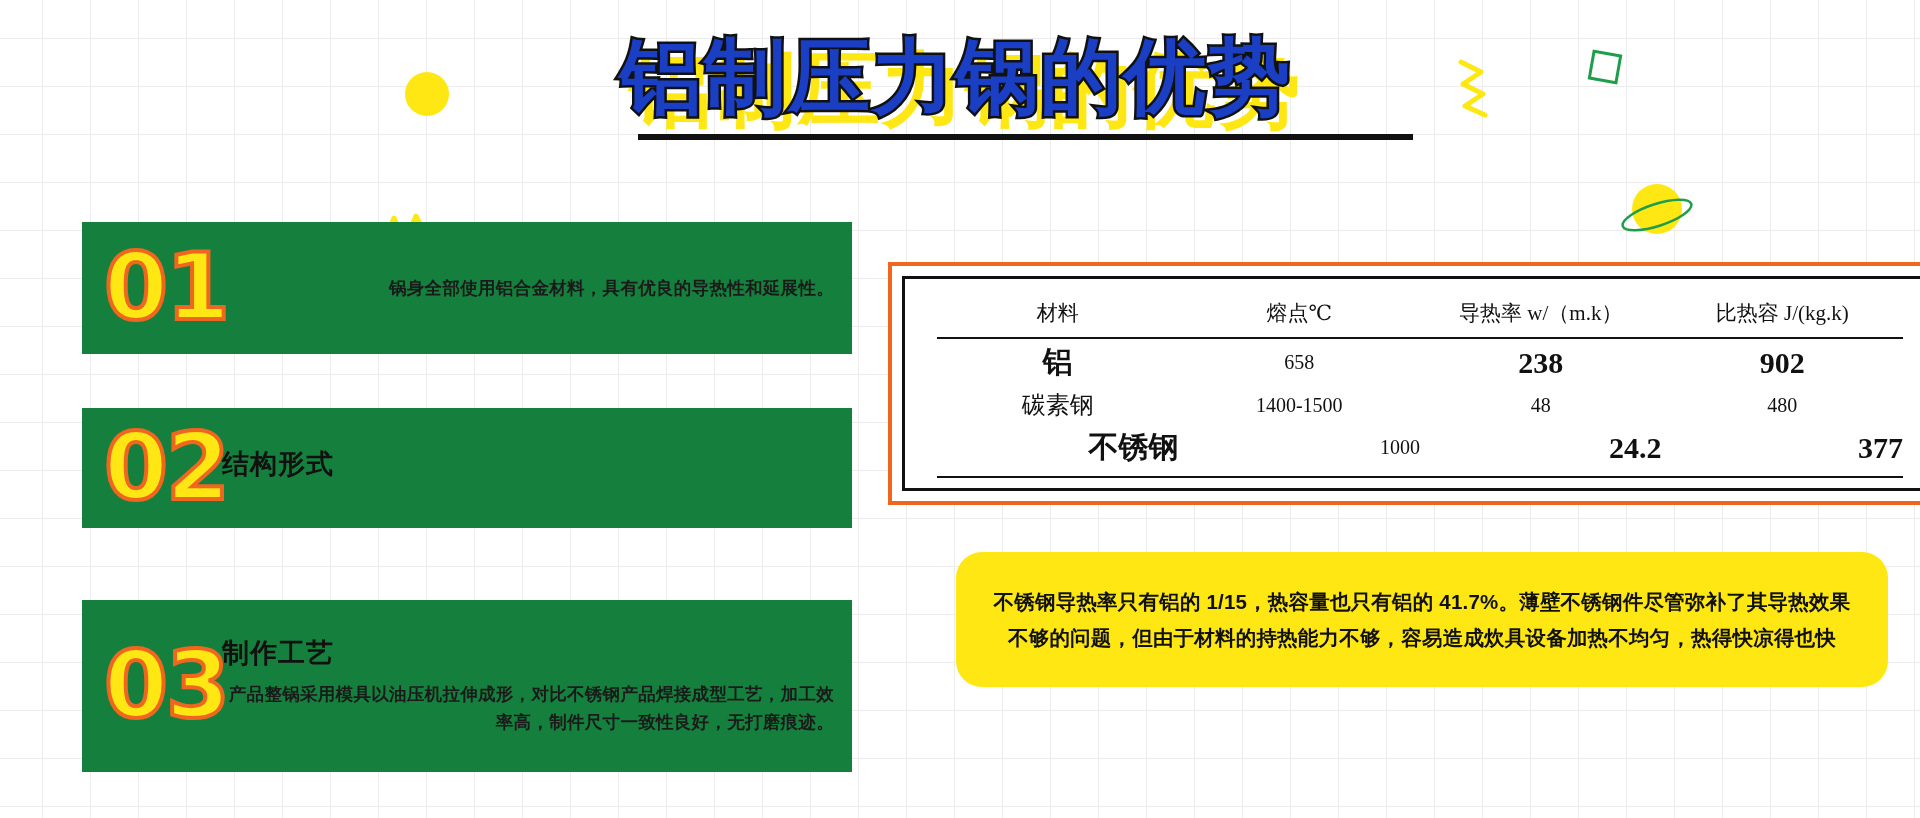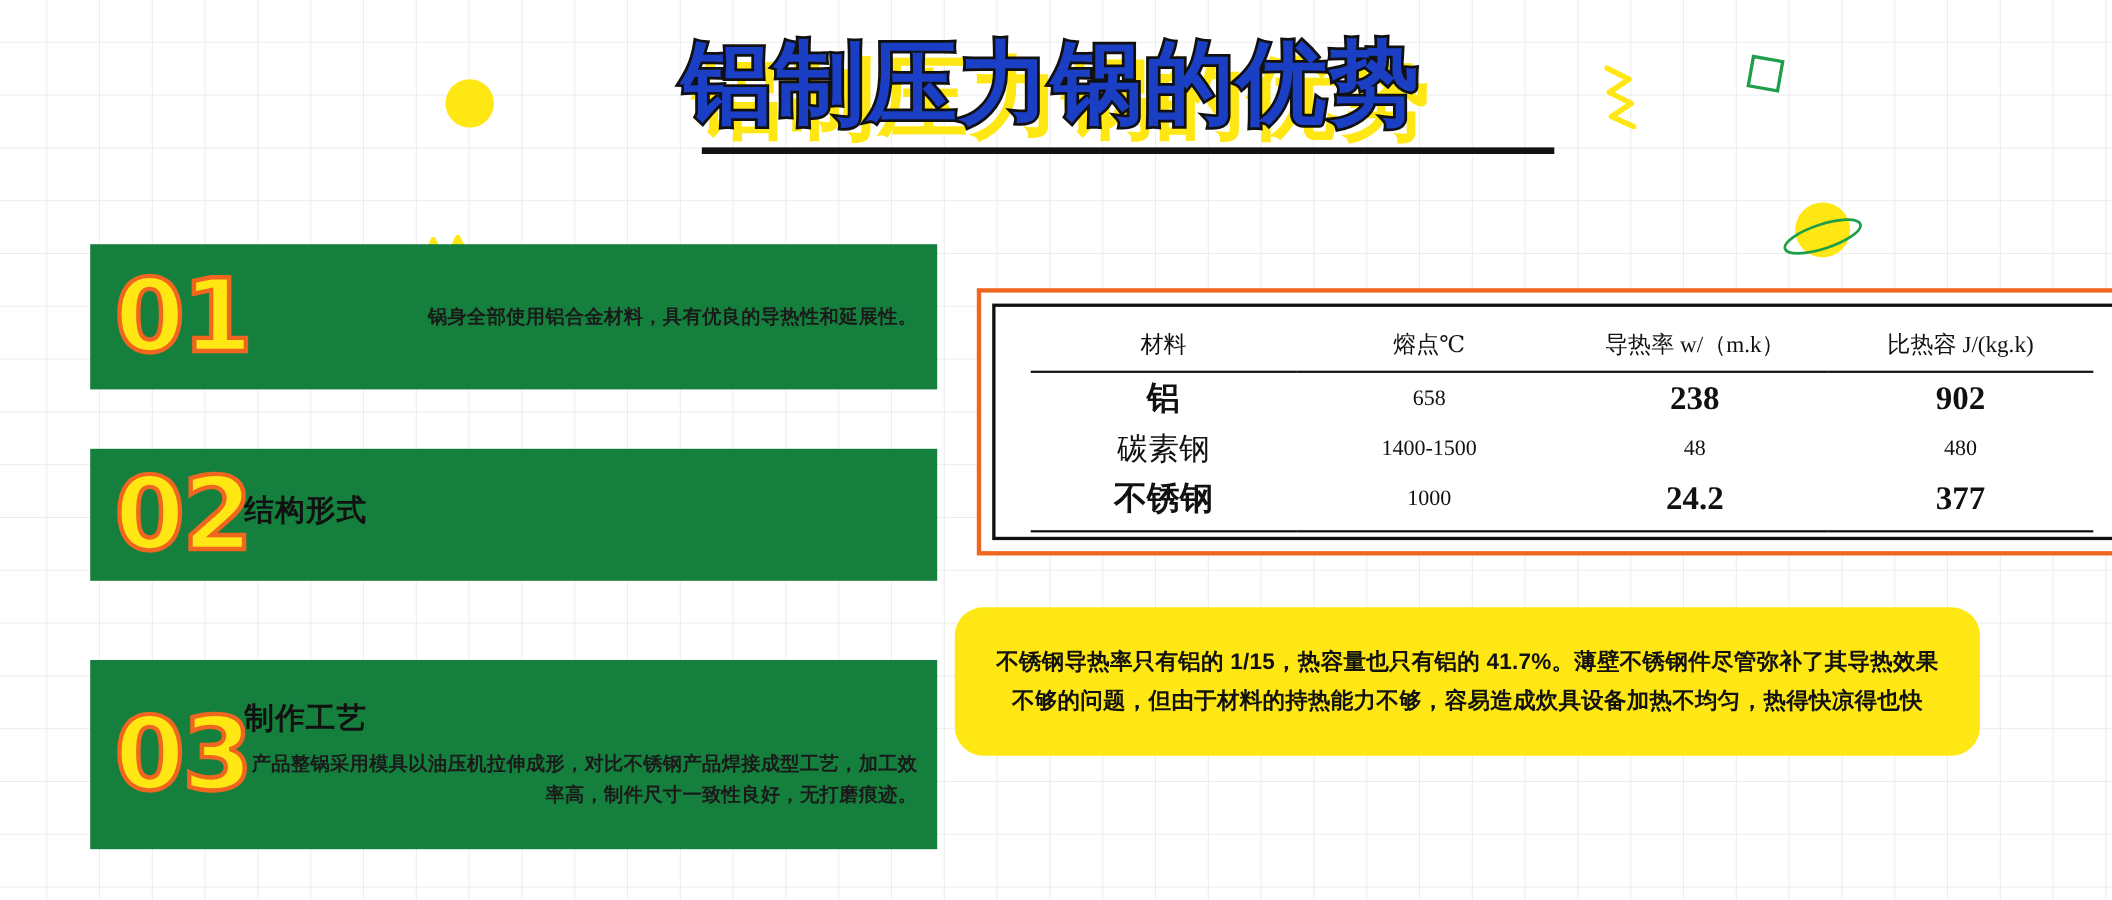--- a/index.html
+++ b/index.html
@@ -174,28 +174,28 @@
   }
   table.spec td {
     text-align: center;
     color: #111111;
     padding: 3px 0;
     font-family: "Liberation Serif", "DejaVu Serif", serif;
   }
   table.spec tr.row-big td { font-size: 30px; font-weight: 700; }
   table.spec tr.row-big td.small { font-size: 20px; font-weight: 400; }
   table.spec tr.row-small td { font-size: 20px; font-weight: 400; }
-  table.spec tr.row-small td.name { font-size: 28px; font-weight: 400; }
-  table.spec tr.last td { padding-bottom: 8px; }
+  table.spec tr.row-small td.name { font-size: 24px; font-weight: 400; }
+  table.spec tr.last td { padding-bottom: 8px; text-align: right; }
   table.spec tbody { border-bottom: 2px solid #111111; }
 
   
   .note {
     position: absolute;
-    left: 868px;
+    left: 956px;
     top: 552px;
     width: 932px;
     height: 135px;
     background: #ffe713;
     border-radius: 26px;
     display: flex;
     align-items: center;
     justify-content: center;
     box-sizing: border-box;
     padding: 0 36px;

